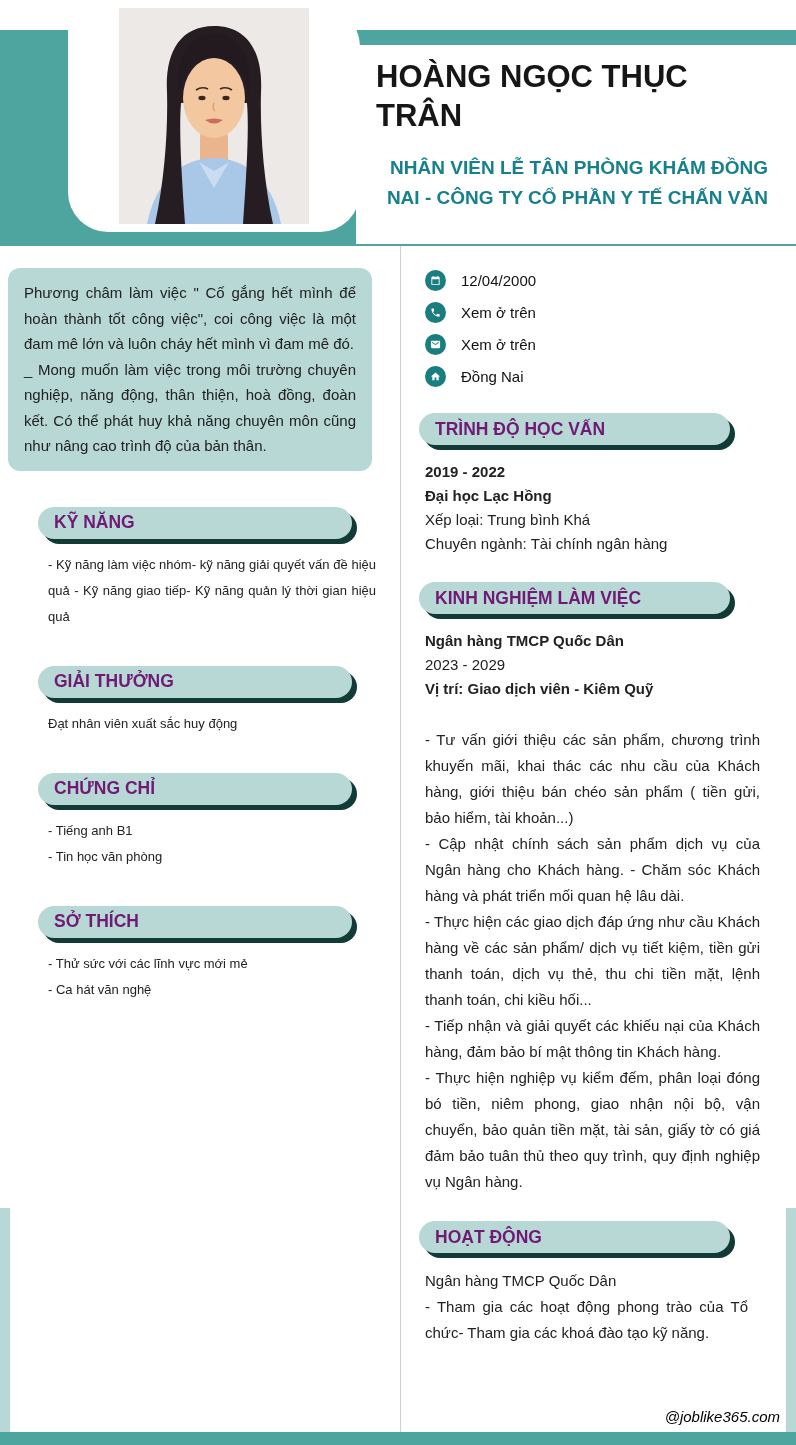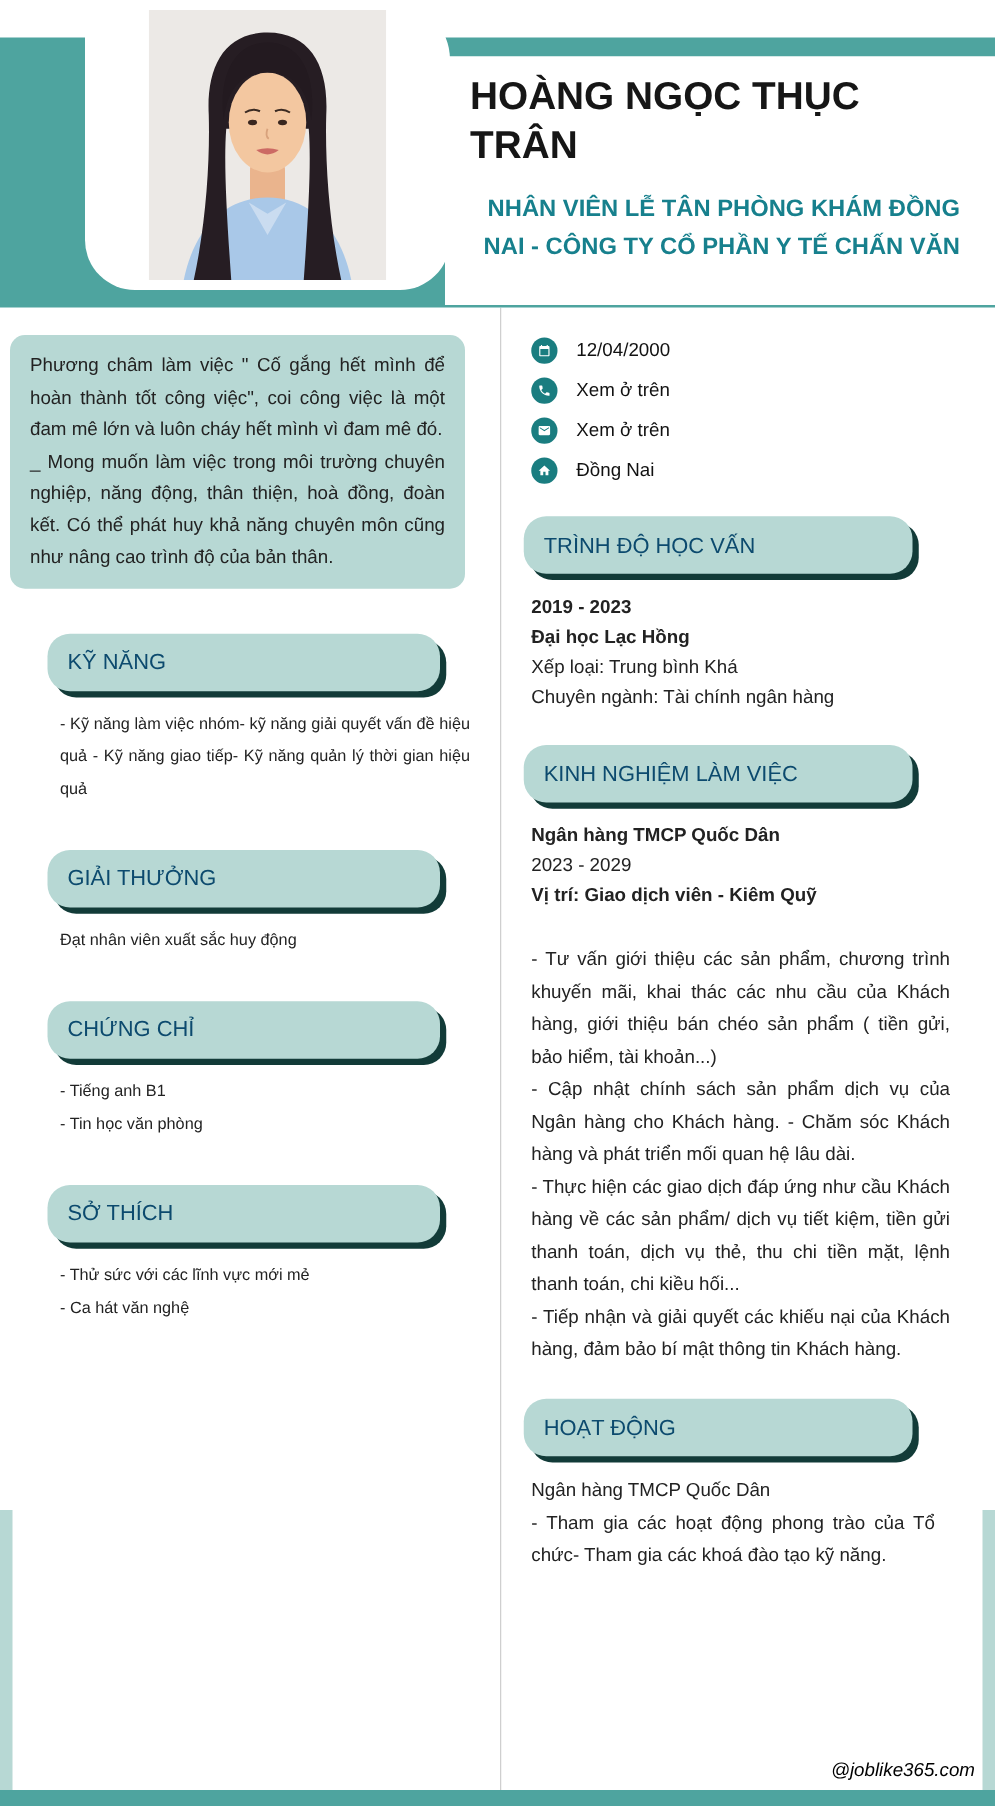--- a/index.html
+++ b/index.html
@@ -17,22 +17,22 @@
   .subtitle{width:392px;margin-top:18px;font-size:19px;line-height:30px;font-weight:bold;color:#17808D;text-align:right;}
 
   
   .cols{display:flex;width:100%;}
   .left-col{width:400px;padding-top:22px;}
   .right-col{flex:1;border-left:1px solid #cfcfcf;padding:24px 26px 0 18px;min-height:1186px;}
 
   
   .intro-box{margin:0 28px 0 8px;background:#B7D8D4;border-radius:12px;padding:12px 16px;
              font-size:15px;line-height:25.5px;color:#222;text-align:justify;}
-  .pill{width:298px;height:46px;background:#B7D8D4;border-radius:18px;box-shadow:5px 5px 0 #123B38;
-        display:flex;align-items:center;padding-left:16px;font-size:17.5px;font-weight:normal;color:#0c4a6e;}
+  .pill{width:298px;height:32px;background:#B7D8D4;border-radius:18px;box-shadow:5px 5px 0 #123B38;
+        display:flex;align-items:center;padding-left:16px;font-size:17.5px;font-weight:bold;color:#701a75;}
   .left-col .pill{margin-left:38px;margin-top:36px;}
   .sec-text{margin:13px 24px 0 48px;font-size:13px;line-height:26px;color:#222;}
   .justify{text-align:justify;}
 
   
   .contact{display:flex;flex-direction:column;gap:11px;margin-left:6px;}
   .crow{display:flex;align-items:center;gap:15px;}
   .cicon{width:21px;height:21px;border-radius:50%;background:#1A7D80;display:flex;align-items:center;justify-content:center;flex:none;}
   .cicon svg{width:11px;height:11px;fill:#fff;}
   .ctext{font-size:15px;color:#111;}
@@ -153,39 +153,40 @@
               </svg>
           </span>
           <span class="ctext">Đồng Nai</span>
         </div>
       </div>
 
       <div class="pill">
         <span>TRÌNH ĐỘ HỌC VẤN</span>
       </div>
       <div class="rblock">
-        <div class="b">2019 - 2023</div>
+        <div class="b">2019 - 2022</div>
         <div class="b">Đại học Lạc Hồng</div>
         <div>Xếp loại: Trung bình Khá</div>
         <div>Chuyên ngành: Tài chính ngân hàng</div>
       </div>
 
       <div class="pill">
         <span>KINH NGHIỆM LÀM VIỆC</span>
       </div>
       <div class="rblock">
         <div class="b">Ngân hàng TMCP Quốc Dân</div>
         <div>2023 - 2029</div>
         <div class="b">Vị trí: Giao dịch viên - Kiêm Quỹ</div>
       </div>
       <div class="duties">
         <div class="duty">- Tư vấn giới thiệu các sản phẩm, chương trình khuyến mãi, khai thác các nhu cầu của Khách hàng, giới thiệu bán chéo sản phẩm ( tiền gửi, bảo hiểm, tài khoản...)</div>
         <div class="duty">- Cập nhật chính sách sản phẩm dịch vụ của Ngân hàng cho Khách hàng. - Chăm sóc Khách hàng và phát triển mối quan hệ lâu dài.</div>
         <div class="duty">- Thực hiện các giao dịch đáp ứng như cầu Khách hàng về các sản phẩm/ dịch vụ tiết kiệm, tiền gửi thanh toán, dịch vụ thẻ, thu chi tiền mặt, lệnh thanh toán, chi kiều hối...</div>
         <div class="duty">- Tiếp nhận và giải quyết các khiếu nại của Khách hàng, đảm bảo bí mật thông tin Khách hàng.</div>
+        <div class="duty">- Thực hiện nghiệp vụ kiểm đếm, phân loại đóng bó tiền, niêm phong, giao nhận nội bộ, vận chuyển, bảo quản tiền mặt, tài sản, giấy tờ có giá đảm bảo tuân thủ theo quy trình, quy định nghiệp vụ Ngân hàng.</div>
       </div>
 
       <div class="pill">
         <span>HOẠT ĐỘNG</span>
       </div>
       <div class="rblock">
         <div class="act-line">Ngân hàng TMCP Quốc Dân</div>
         <div class="act-text">- Tham gia các hoạt động phong trào của Tổ chức- Tham gia các khoá đào tạo kỹ năng.</div>
       </div>
 

